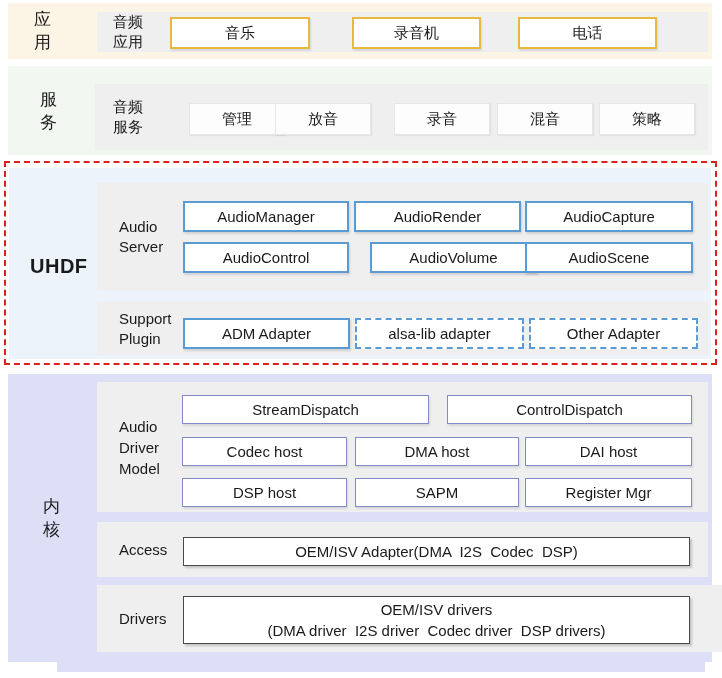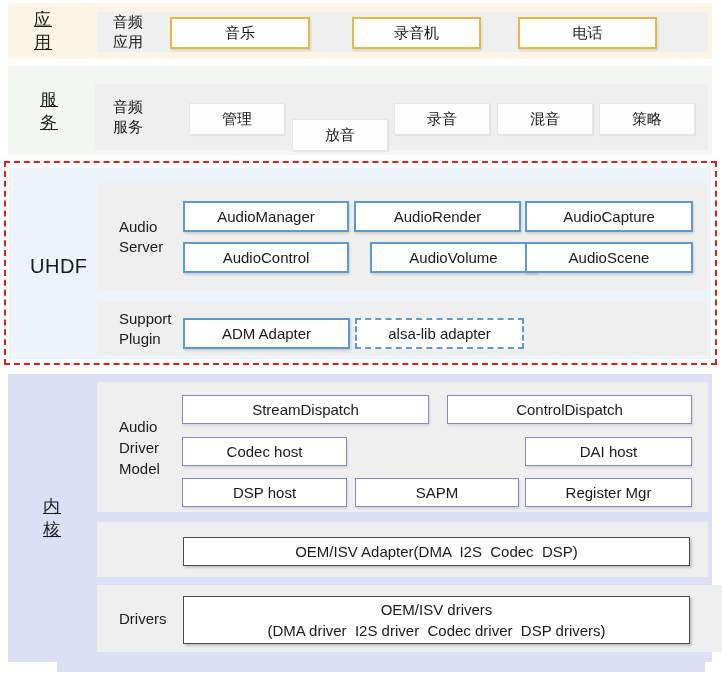--- a/index.html
+++ b/index.html
@@ -12,39 +12,39 @@
   .band-app{top:3px;height:56px;background:#fcf4e4;}
   .band-svc{top:66px;height:89px;background:#f3f7f2;}
   .band-uhdf{top:168px;left:9px;width:702px;height:191px;background:#edf3fa;}
   .band-kernel{top:374px;height:288px;background:#dcdff6;}
   .uhdf-outline{
     position:absolute;left:4px;top:161px;width:709px;height:200px;
     border:2px dashed #dd1f1d;background:transparent;
   }
   .band-label{
     position:absolute;top:0;bottom:0;display:flex;align-items:center;
-    font-size:17px;line-height:23px;letter-spacing:1px;text-align:center;text-decoration:underline;
+    font-size:17px;line-height:23px;letter-spacing:1px;text-align:center;
   }
   .panel{position:absolute;background:#efefef;}
   .panel-label{
     position:absolute;top:0;bottom:0;display:flex;align-items:center;
     font-size:15px;line-height:20px;
   }
   .panel-label.cn{text-align:center;}
   .dbox{
     position:absolute;background:#ffffff;display:flex;align-items:center;
     justify-content:center;font-size:14px;white-space:pre-wrap;text-align:right;
   }
   .b-yellow{border:2px solid #e8b93f;box-shadow:1px 2px 2px rgba(0,0,0,.10);font-size:15px;}
   .b-svc{border:1px solid #e6e6e6;background:#fdfdfd;box-shadow:1px 1px 1px rgba(0,0,0,.05);font-size:15px;}
   .b-blue{border:2px solid #5b9bd5;box-shadow:1px 2px 2px rgba(0,0,0,.12);font-size:15px;}
   .b-blue-dash{border:2px dashed #5b9bd5;background:#ffffff;font-size:15px;}
   .b-purple{border:1.5px solid #828bc8;box-shadow:1px 2px 2px rgba(0,0,0,.10);font-size:15px;}
   .b-dark{border:1.5px solid #4a4a4a;box-shadow:2px 2px 2px rgba(0,0,0,.18);font-size:15px;}
-  .uhdf-title{position:absolute;font-size:20px;letter-spacing:.5px;}
+  .uhdf-title{position:absolute;font-size:20px;letter-spacing:.5px;font-weight:bold;}
   .two-line{line-height:20px;}
   .bottom-bar{position:absolute;left:57px;top:662px;width:648px;height:10px;background:#dcdff6;}
 </style>
 </head>
 <body>
 
 <div class="band band-app">
   <div class="band-label" style="left:24px;width:22px;">应用</div>
   <div class="panel" style="left:89px;top:9px;width:611px;height:40px;">
     <div class="panel-label cn" style="left:13px;width:36px;">音频应用</div>
@@ -52,21 +52,21 @@
     <div class="dbox b-yellow" style="left:255px;top:5px;width:125px;height:28px;">录音机</div>
     <div class="dbox b-yellow" style="left:421px;top:5px;width:135px;height:28px;">电话</div>
   </div>
 </div>
 
 <div class="band band-svc">
   <div class="band-label" style="left:30px;width:22px;">服务</div>
   <div class="panel" style="left:87px;top:18px;width:613px;height:66px;">
     <div class="panel-label cn" style="left:15px;width:36px;">音频服务</div>
     <div class="dbox b-svc" style="left:94px;top:19px;width:94px;height:30px;">管理</div>
-    <div class="dbox b-svc" style="left:197px;top:19px;width:94px;height:30px;margin-top:16px;">放音</div>
+    <div class="dbox b-svc" style="left:180px;top:19px;width:94px;height:30px;">放音</div>
     <div class="dbox b-svc" style="left:299px;top:19px;width:94px;height:30px;">录音</div>
     <div class="dbox b-svc" style="left:402px;top:19px;width:94px;height:30px;">混音</div>
     <div class="dbox b-svc" style="left:504px;top:19px;width:94px;height:30px;">策略</div>
   </div>
 </div>
 
 <div class="band band-uhdf">
   <div class="uhdf-title" style="left:21px;top:87px;">UHDF</div>
 
   <div class="panel" style="left:88px;top:15px;width:611px;height:107px;">
@@ -76,39 +76,42 @@
     <div class="dbox b-blue" style="left:428px;top:18px;width:164px;height:27px;">AudioCapture</div>
     <div class="dbox b-blue" style="left:86px;top:59px;width:162px;height:27px;">AudioControl</div>
     <div class="dbox b-blue" style="left:257px;top:59px;width:163px;height:27px;margin-left:16px;">AudioVolume</div>
     <div class="dbox b-blue" style="left:428px;top:59px;width:164px;height:27px;">AudioScene</div>
   </div>
 
   <div class="panel" style="left:88px;top:134px;width:611px;height:53px;">
     <div class="panel-label two-line" style="left:22px;width:60px;">Support Plugin</div>
     <div class="dbox b-blue" style="left:86px;top:16px;width:163px;height:27px;">ADM Adapter</div>
     <div class="dbox b-blue-dash" style="left:258px;top:16px;width:165px;height:27px;">alsa-lib adapter</div>
+    <div class="dbox b-blue-dash" style="left:432px;top:16px;width:165px;height:27px;">Other Adapter</div>
   </div>
 </div>
 <div class="uhdf-outline"></div>
 
 <div class="band band-kernel">
   <div class="band-label" style="left:33px;width:22px;">内核</div>
 
   <div class="panel" style="left:89px;top:8px;width:611px;height:130px;">
     <div class="panel-label" style="left:22px;width:54px;line-height:21px;">Audio Driver Model</div>
     <div class="dbox b-purple" style="left:85px;top:13px;width:245px;height:27px;">StreamDispatch</div>
     <div class="dbox b-purple" style="left:350px;top:13px;width:243px;height:27px;">ControlDispatch</div>
     <div class="dbox b-purple" style="left:85px;top:55px;width:163px;height:27px;">Codec host</div>
+    <div class="dbox b-purple" style="left:258px;top:55px;width:162px;height:27px;">DMA host</div>
     <div class="dbox b-purple" style="left:428px;top:55px;width:165px;height:27px;">DAI host</div>
     <div class="dbox b-purple" style="left:85px;top:96px;width:163px;height:27px;">DSP host</div>
     <div class="dbox b-purple" style="left:258px;top:96px;width:162px;height:27px;">SAPM</div>
     <div class="dbox b-purple" style="left:428px;top:96px;width:165px;height:27px;">Register Mgr</div>
   </div>
 
   <div class="panel" style="left:89px;top:148px;width:611px;height:55px;">
+    <div class="panel-label" style="left:22px;width:60px;">Access</div>
     <div class="dbox b-dark" style="left:86px;top:15px;width:505px;height:27px;">OEM/ISV Adapter(DMA  I2S  Codec  DSP)</div>
   </div>
 
   <div class="panel" style="left:89px;top:211px;width:611px;height:67px;padding-left:28px;">
     <div class="panel-label" style="left:22px;width:60px;">Drivers</div>
     <div class="dbox b-dark" style="left:86px;top:11px;width:505px;height:46px;flex-direction:column;line-height:21px;">
       <div style="white-space:pre-wrap;">OEM/ISV drivers</div>
       <div style="white-space:pre-wrap;">(DMA driver  I2S driver  Codec driver  DSP drivers)</div>
     </div>
   </div>

